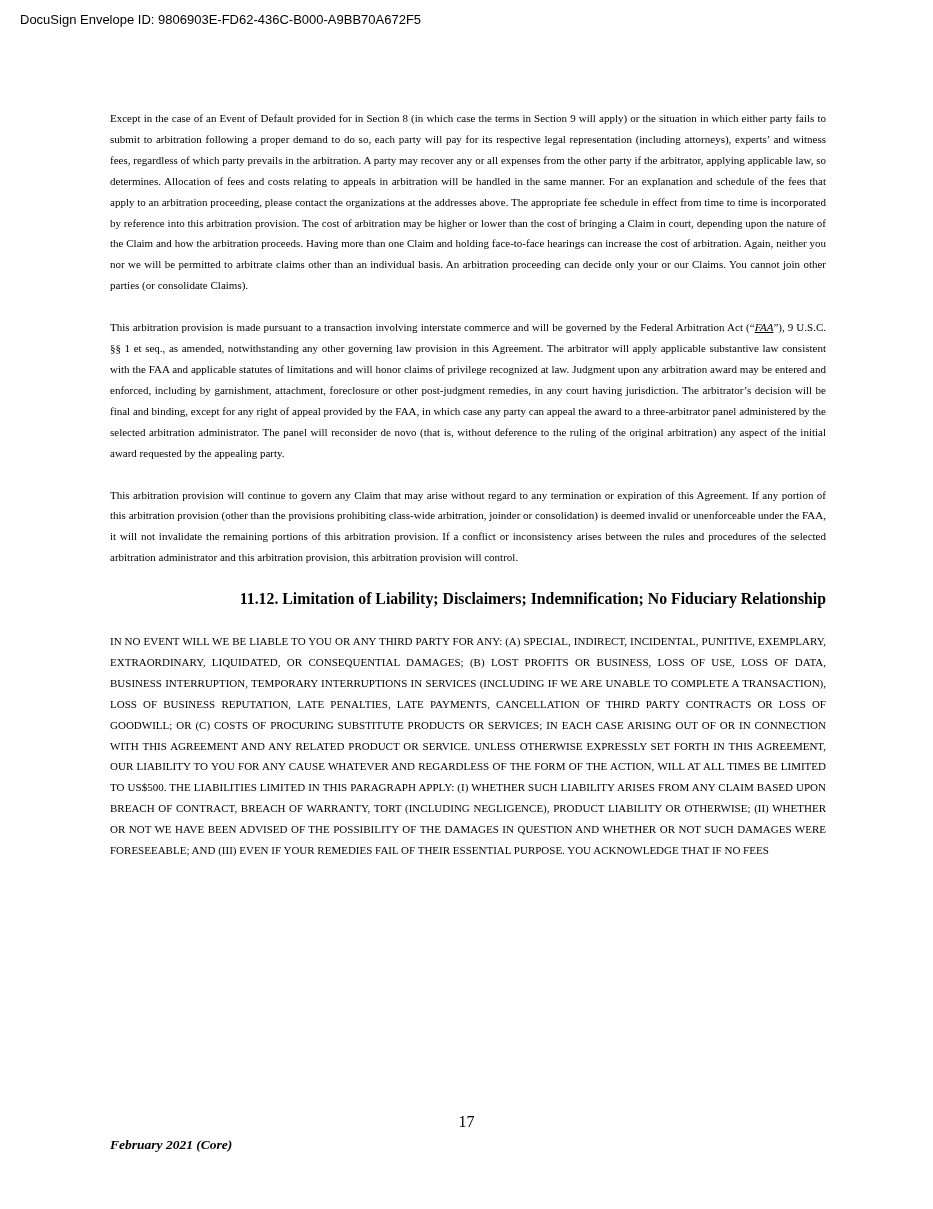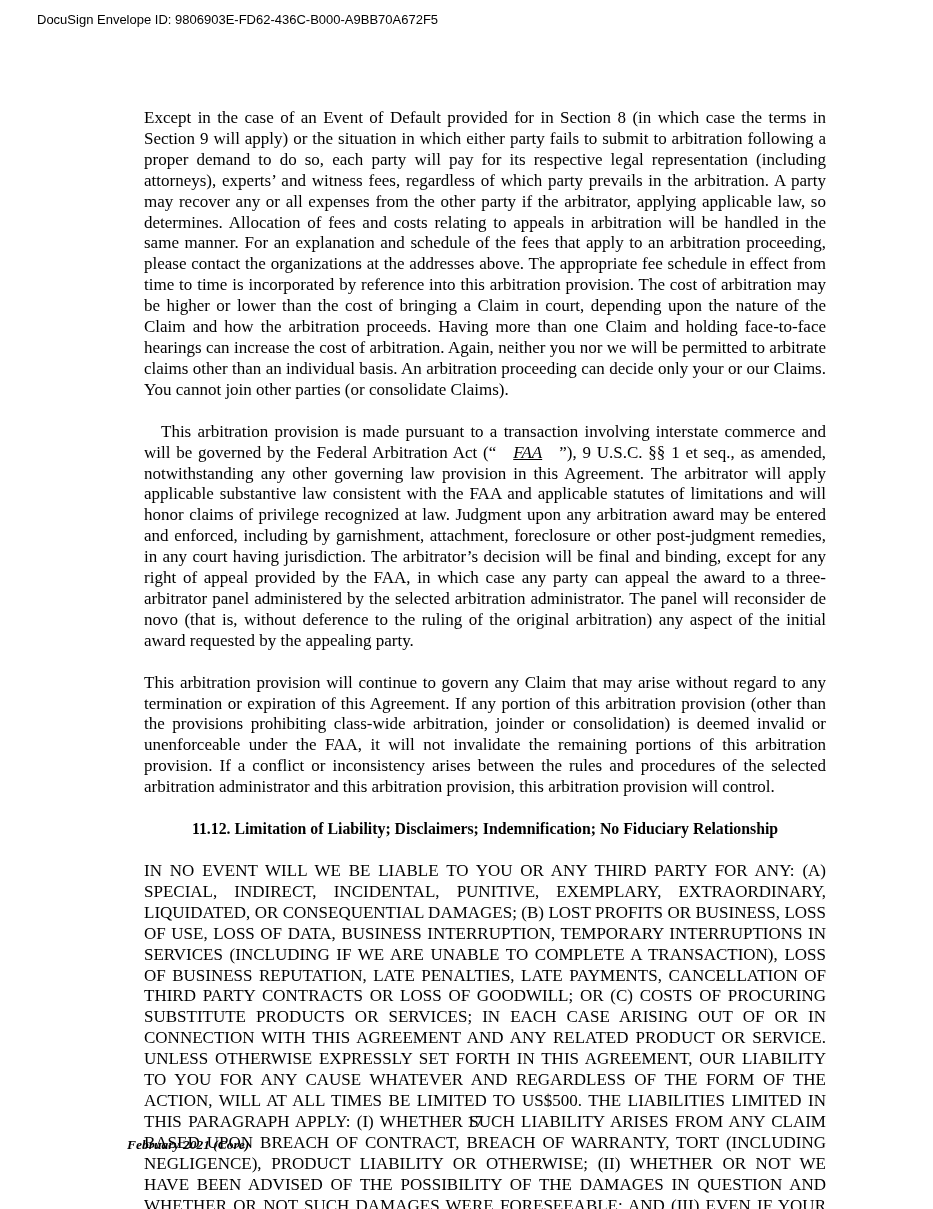--- a/index.html
+++ b/index.html
@@ -1,15 +1,15 @@
 <!DOCTYPE html>
 <html><head>
 <meta charset="utf-8">
 <style>
-  * { box-sizing: border-box; padding-left: 17px; }
+  * { box-sizing: border-box; }
   html, body { margin: 0; padding: 0; background: #ffffff; }
   .page {
     position: relative;
     width: 933px;
     height: 1209px;
     background: #ffffff;
     color: #000000;
     font-family: "Liberation Serif", serif;
     overflow: hidden;
   }
@@ -23,31 +23,31 @@
     white-space: nowrap;
   }
   .content {
     position: absolute;
     top: 108px;
     left: 110px;
     width: 716px;
   }
   .content p {
     margin: 0 0 21px 0;
-    font-size: 17px;
+    font-size: 11px;
     line-height: 20.9px;
     text-align: justify;
     text-justify: inter-word;
   }
   .section-heading {
     margin: 0 0 21px 0;
     font-size: 15.8px;
     line-height: 20.9px;
     font-weight: bold;
-    text-align: center;
+    text-align: right;
   }
   .u { text-decoration: underline; font-style: italic; }
   .page-number {
     position: absolute;
     top: 1114px;
     left: 0;
     width: 100%;
     text-align: center;
     font-size: 16px;
     line-height: 16px;

